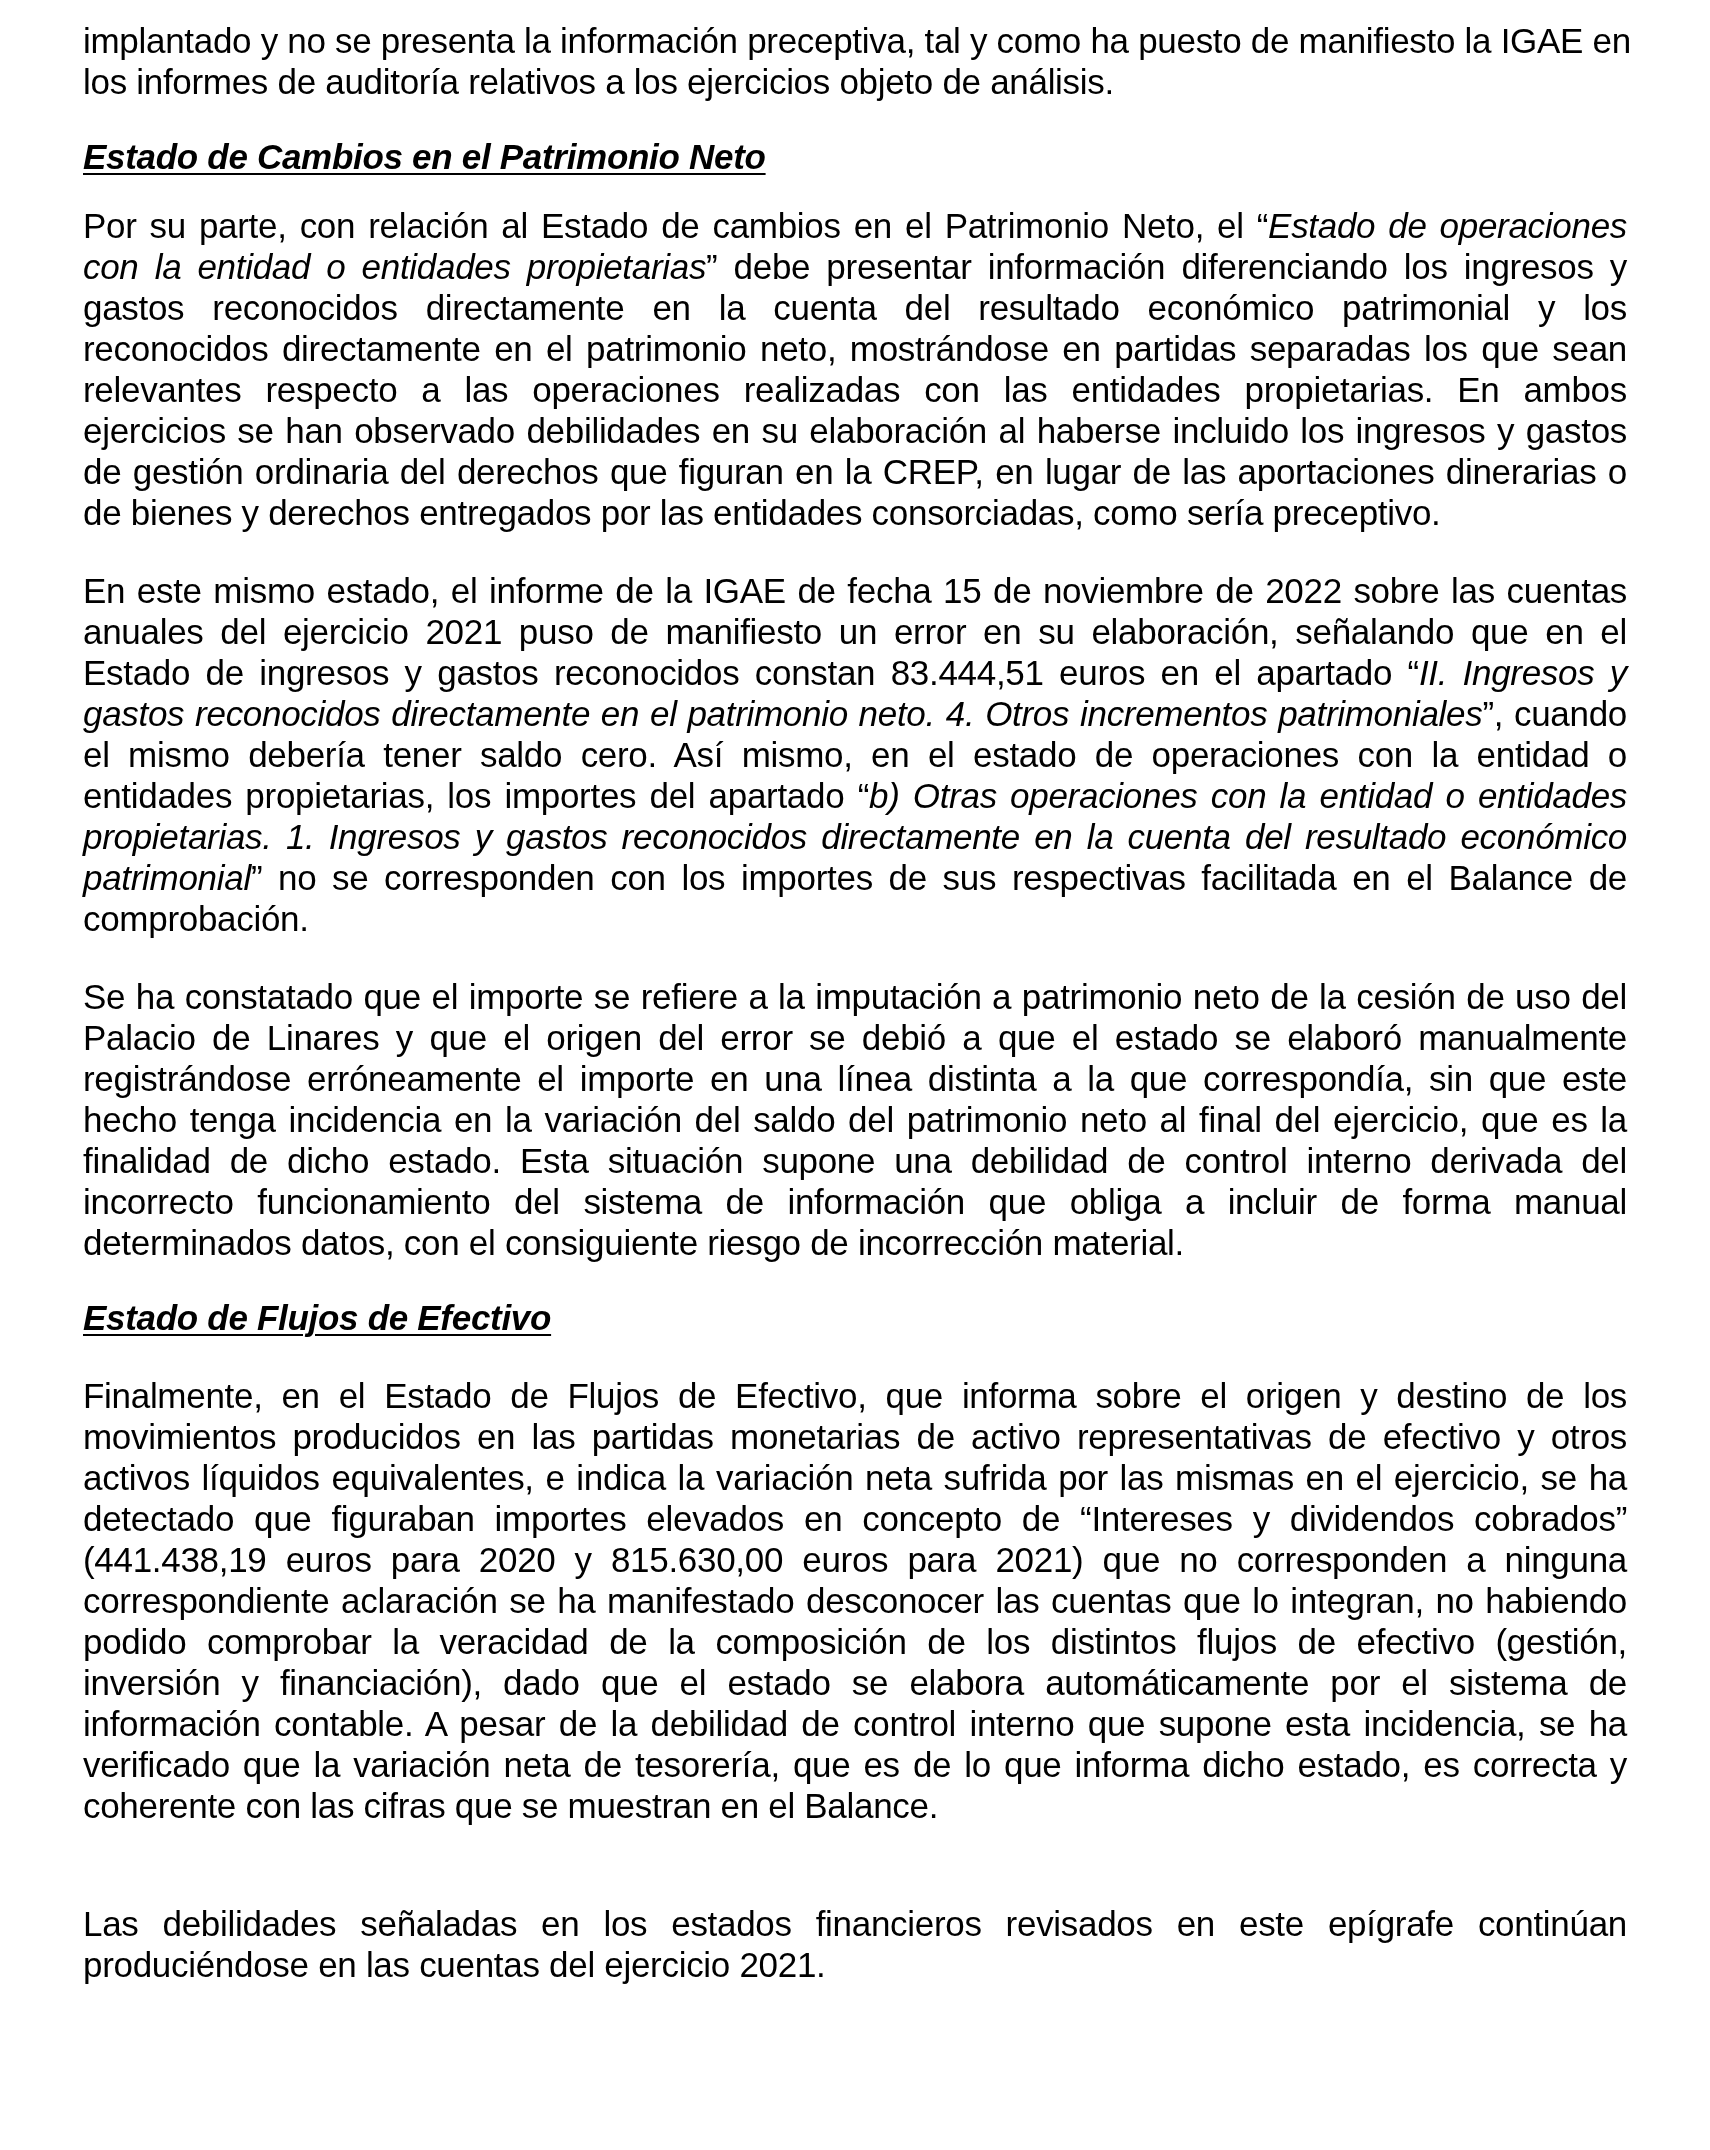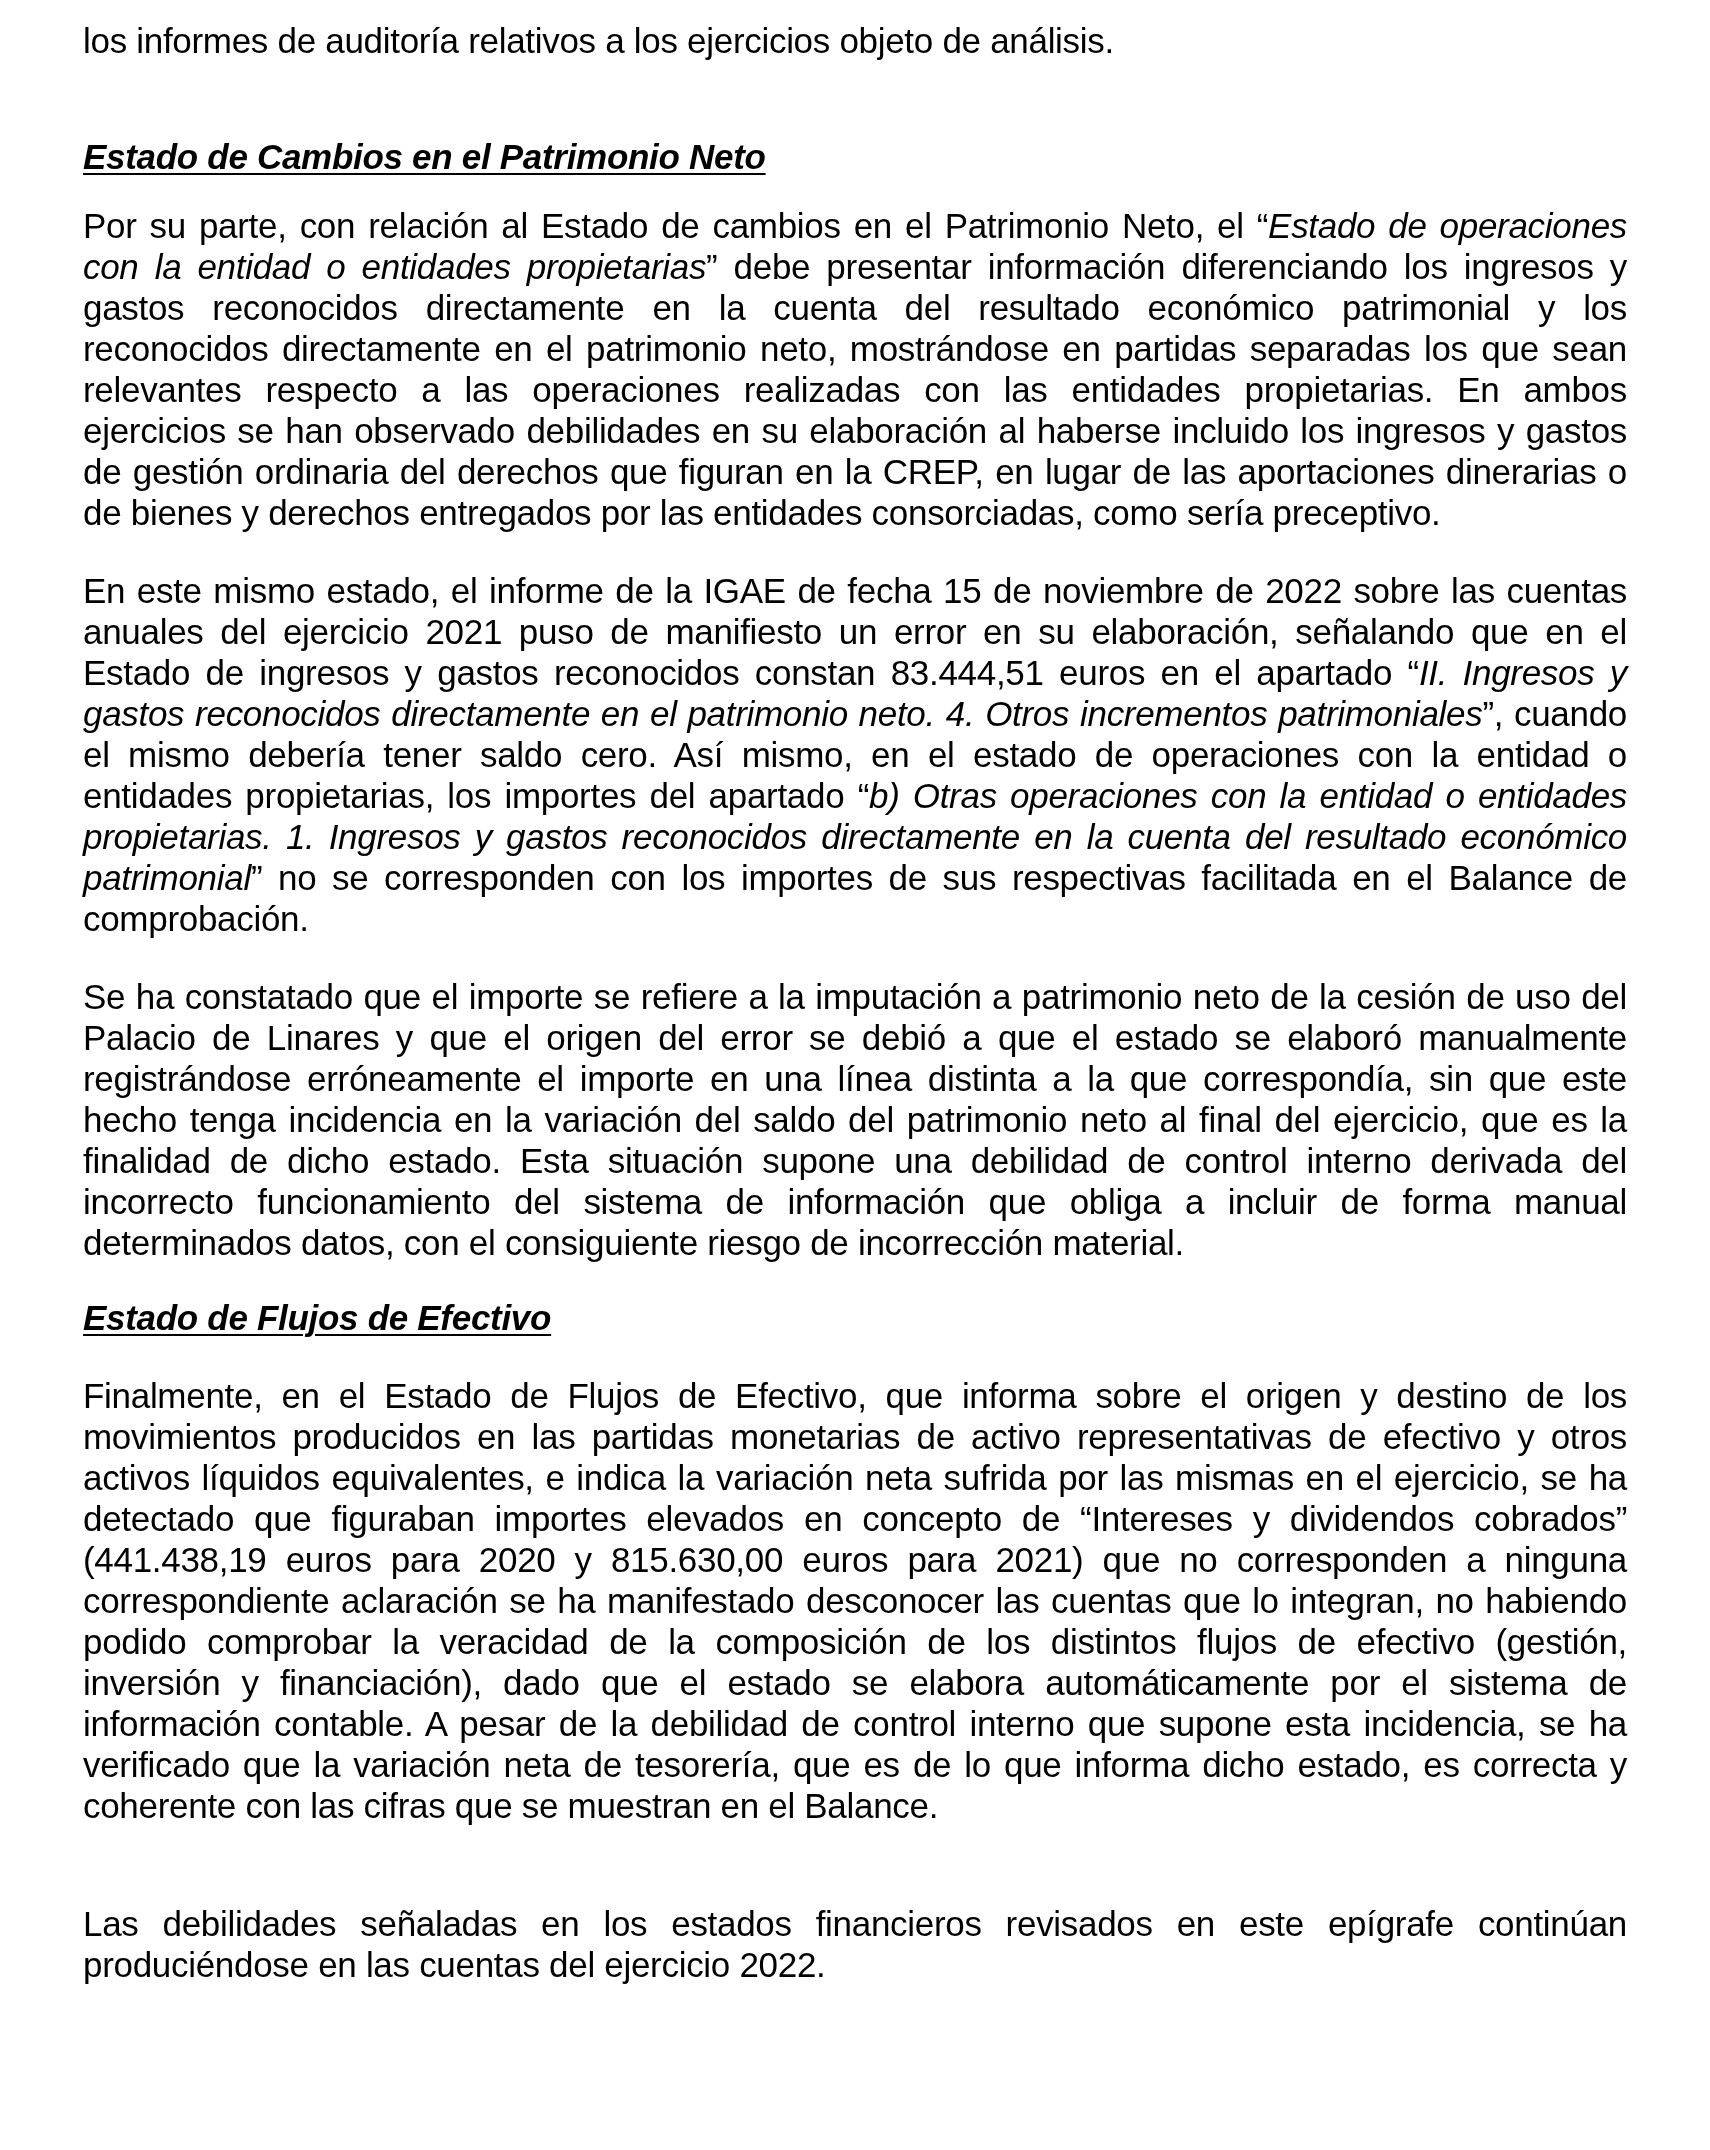--- a/index.html
+++ b/index.html
@@ -10,20 +10,21 @@
           text-align: justify; text-align-last: justify; letter-spacing: -0.3px; }
   .line.last { text-align-last: left; }
   .it { font-style: italic; }
   .heading { font-style: italic; text-decoration: underline; text-decoration-thickness: 2.4px;
              text-underline-offset: 4px; height: 41px; line-height: 41px; display: inline-block; letter-spacing: -0.3px; }
 </style>
 </head>
 <body>
 
 <div class="block" style="top:20px;">
+    <span class="line"><span>implantado y no se presenta la información preceptiva, tal y como ha puesto de manifiesto la IGAE en</span></span>
     <span class="line last"><span>los informes de auditoría relativos a los ejercicios objeto de análisis.</span></span>
   </div>
 
 <div class="block" style="top:136px;font-weight:bold;">
   <span class="heading">Estado de Cambios en el Patrimonio Neto</span>
 </div>
 
 <div class="block" style="top:205px;">
     <span class="line"><span>Por su parte, con relación al Estado de cambios en el Patrimonio Neto, el “</span><span class="it">Estado de operaciones</span></span>
     <span class="line"><span class="it">con la entidad o entidades propietarias</span><span>” debe presentar información diferenciando los ingresos y</span></span>
@@ -70,15 +71,15 @@
     <span class="line"><span>correspondiente aclaración se ha manifestado desconocer las cuentas que lo integran, no habiendo</span></span>
     <span class="line"><span>podido comprobar la veracidad de la composición de los distintos flujos de efectivo (gestión,</span></span>
     <span class="line"><span>inversión y financiación), dado que el estado se elabora automáticamente por el sistema de</span></span>
     <span class="line"><span>información contable. A pesar de la debilidad de control interno que supone esta incidencia, se ha</span></span>
     <span class="line"><span>verificado que la variación neta de tesorería, que es de lo que informa dicho estado, es correcta y</span></span>
     <span class="line last"><span>coherente con las cifras que se muestran en el Balance.</span></span>
   </div>
 
 <div class="block" style="top:1903px;">
     <span class="line"><span>Las debilidades señaladas en los estados financieros revisados en este epígrafe continúan</span></span>
-    <span class="line last"><span>produciéndose en las cuentas del ejercicio 2022.</span></span>
+    <span class="line last"><span>produciéndose en las cuentas del ejercicio 2021.</span></span>
   </div>
 
 
 </body></html>

